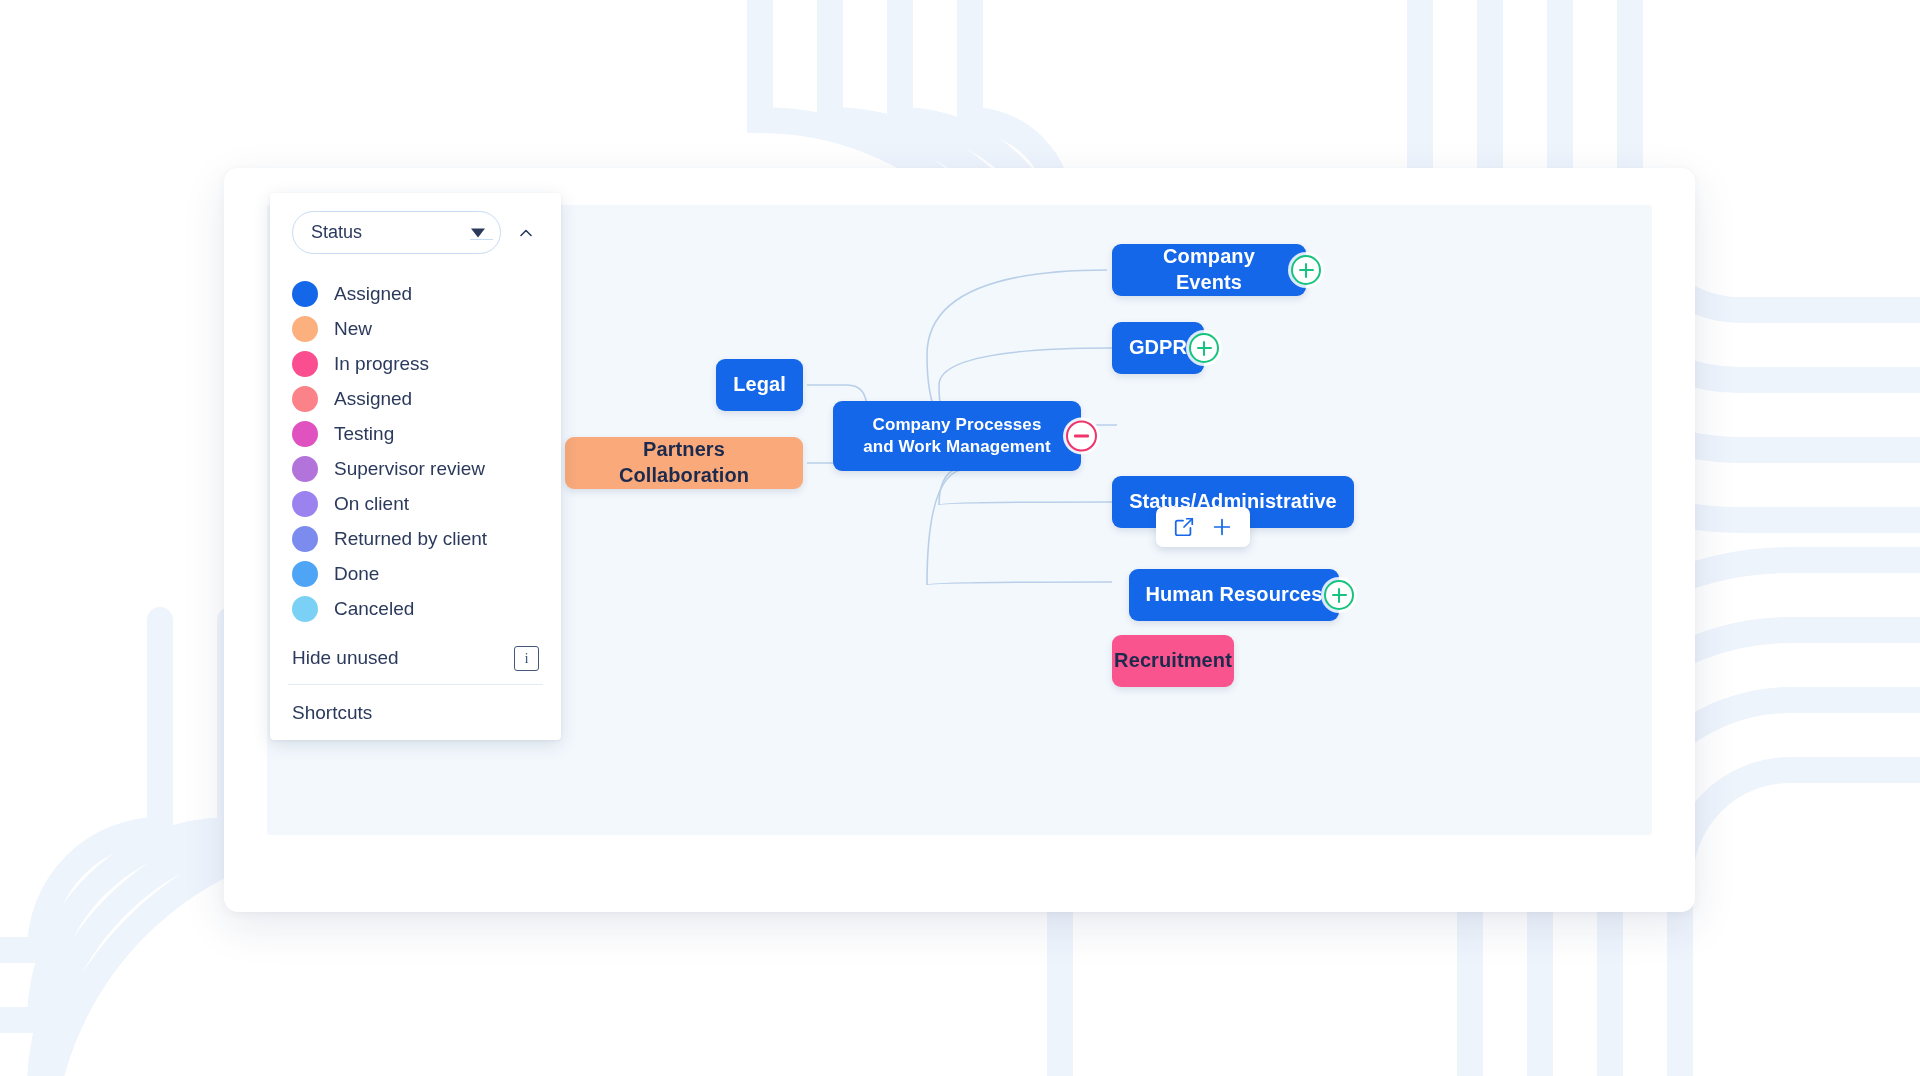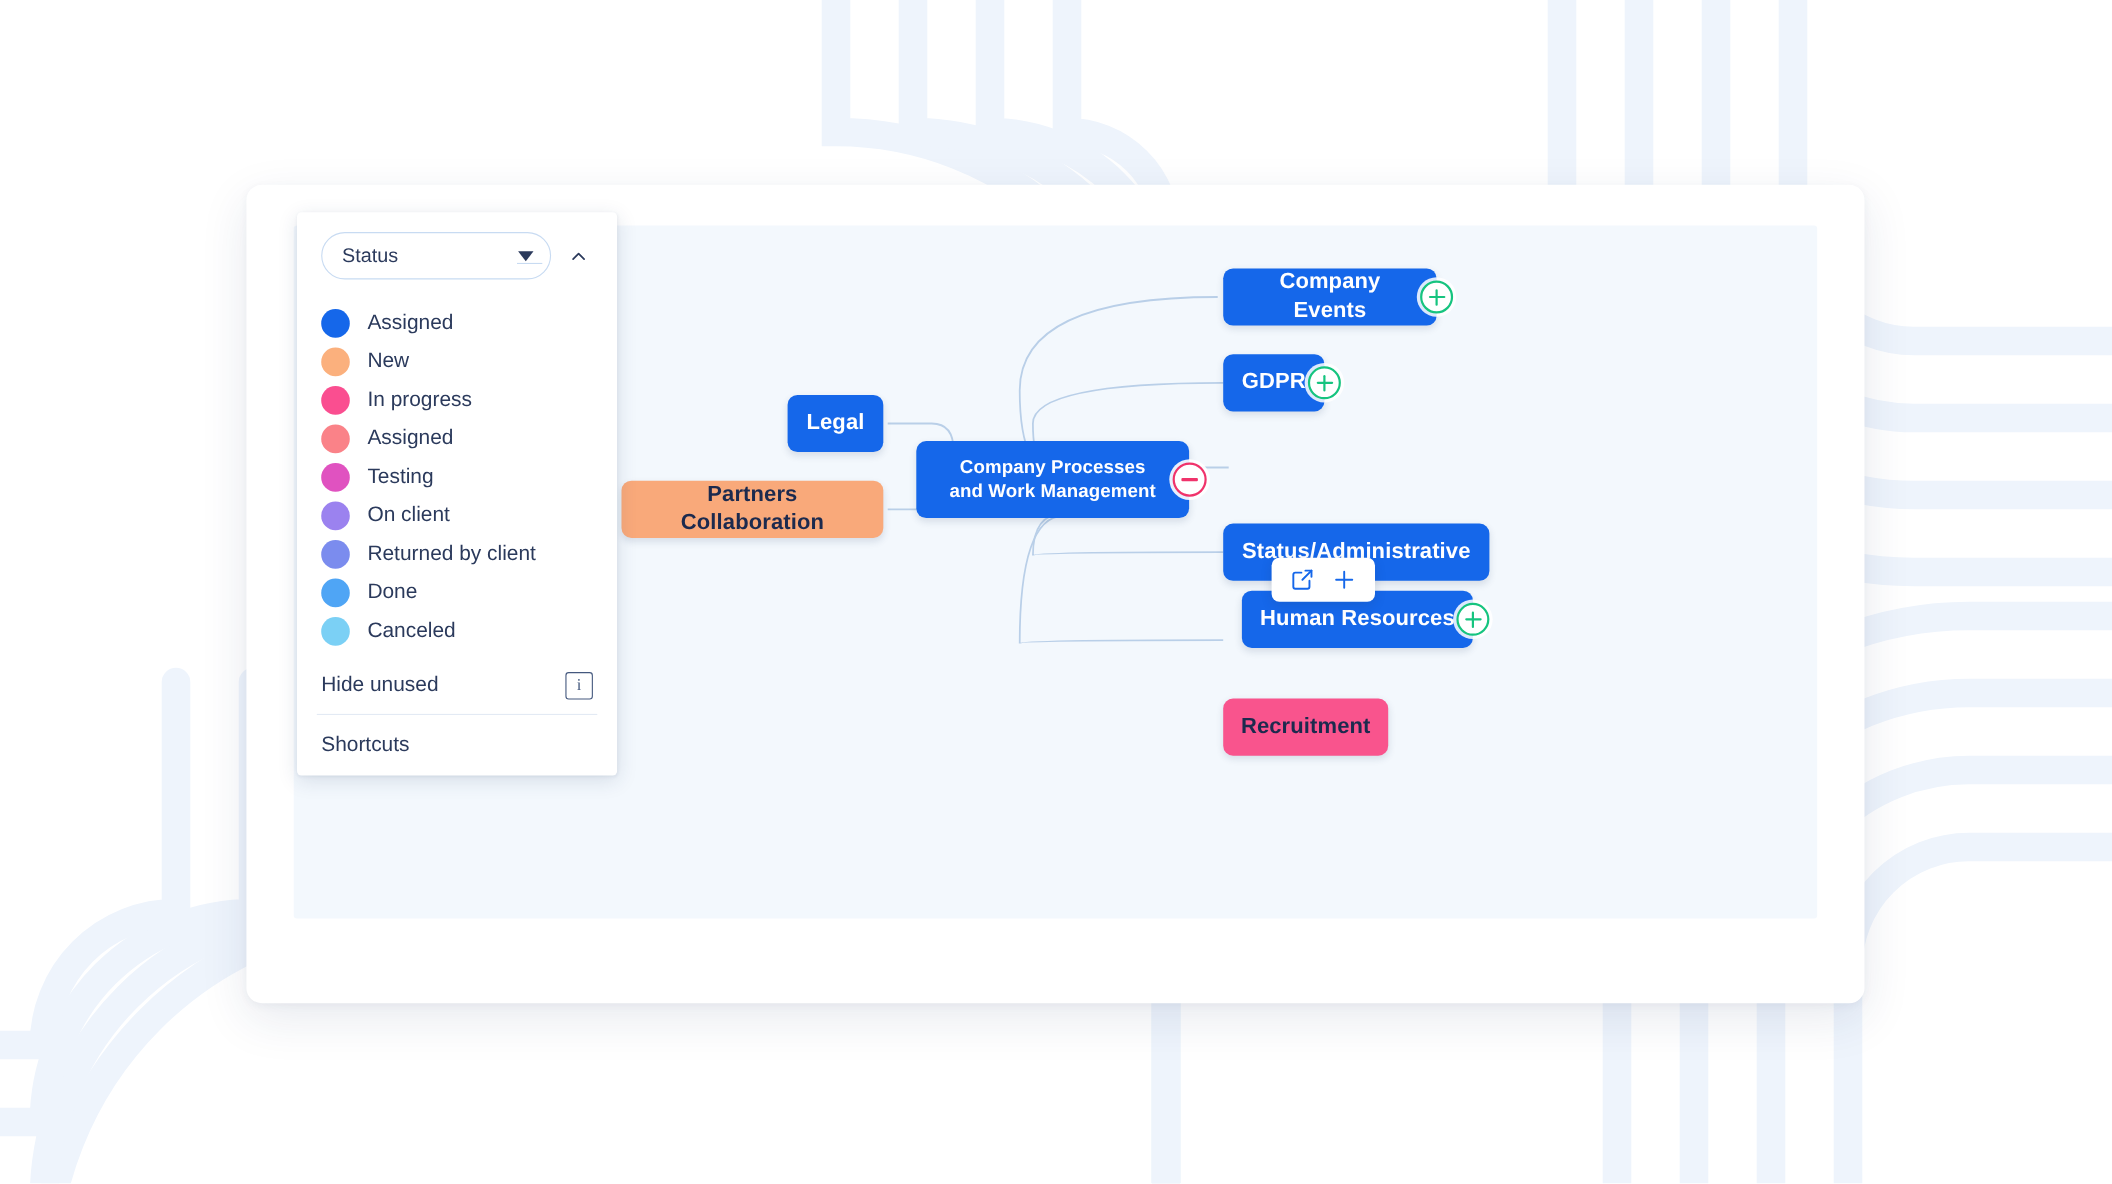--- a/index.html
+++ b/index.html
@@ -339,26 +339,26 @@
             <path d="M15 3h6v6"></path>
           </svg>
         </span>
         <span class="tb-btn">
           <svg width="22" height="22" viewBox="0 0 24 24" fill="none" stroke="#1567ea" stroke-width="1.9" stroke-linecap="round">
             <path d="M12 4v16M4 12h16"></path>
           </svg>
         </span>
       </div>
 
-      <div class="node blue" style="left:862px; top:332px; width:210px; height:52px;">
+      <div class="node blue" style="left:862px; top:364px; width:210px; height:52px;">
         <span>Human Resources</span>
         <span class="node-add" style="right:-15px; top:50%; transform:translateY(-50%);"></span>
       </div>
 
-      <div class="node pink" style="left:845px; top:430px; width:150px; height:52px;">
+      <div class="node pink" style="left:845px; top:430px; width:122px; height:52px;">
         <span>Recruitment</span>
       </div>
 
     </div>
   </div>
 
   <div class="legend-panel">
 
     <div class="legend-head">
       <div class="select-box">
@@ -393,20 +393,24 @@
       <div class="legend-row">
         <span class="legend-dot" style="background:#fa8288;"></span>
         <span class="legend-label">Assigned</span>
       </div>
 
       <div class="legend-row">
         <span class="legend-dot" style="background:#e052c0;"></span>
         <span class="legend-label">Testing</span>
       </div>
 
+      <div class="legend-row">
+        <span class="legend-dot" style="background:#b274da;"></span>
+        <span class="legend-label">Supervisor review</span>
+      </div>
 
       <div class="legend-row">
         <span class="legend-dot" style="background:#9b82ef;"></span>
         <span class="legend-label">On client</span>
       </div>
 
       <div class="legend-row">
         <span class="legend-dot" style="background:#7b8cee;"></span>
         <span class="legend-label">Returned by client</span>
       </div>

